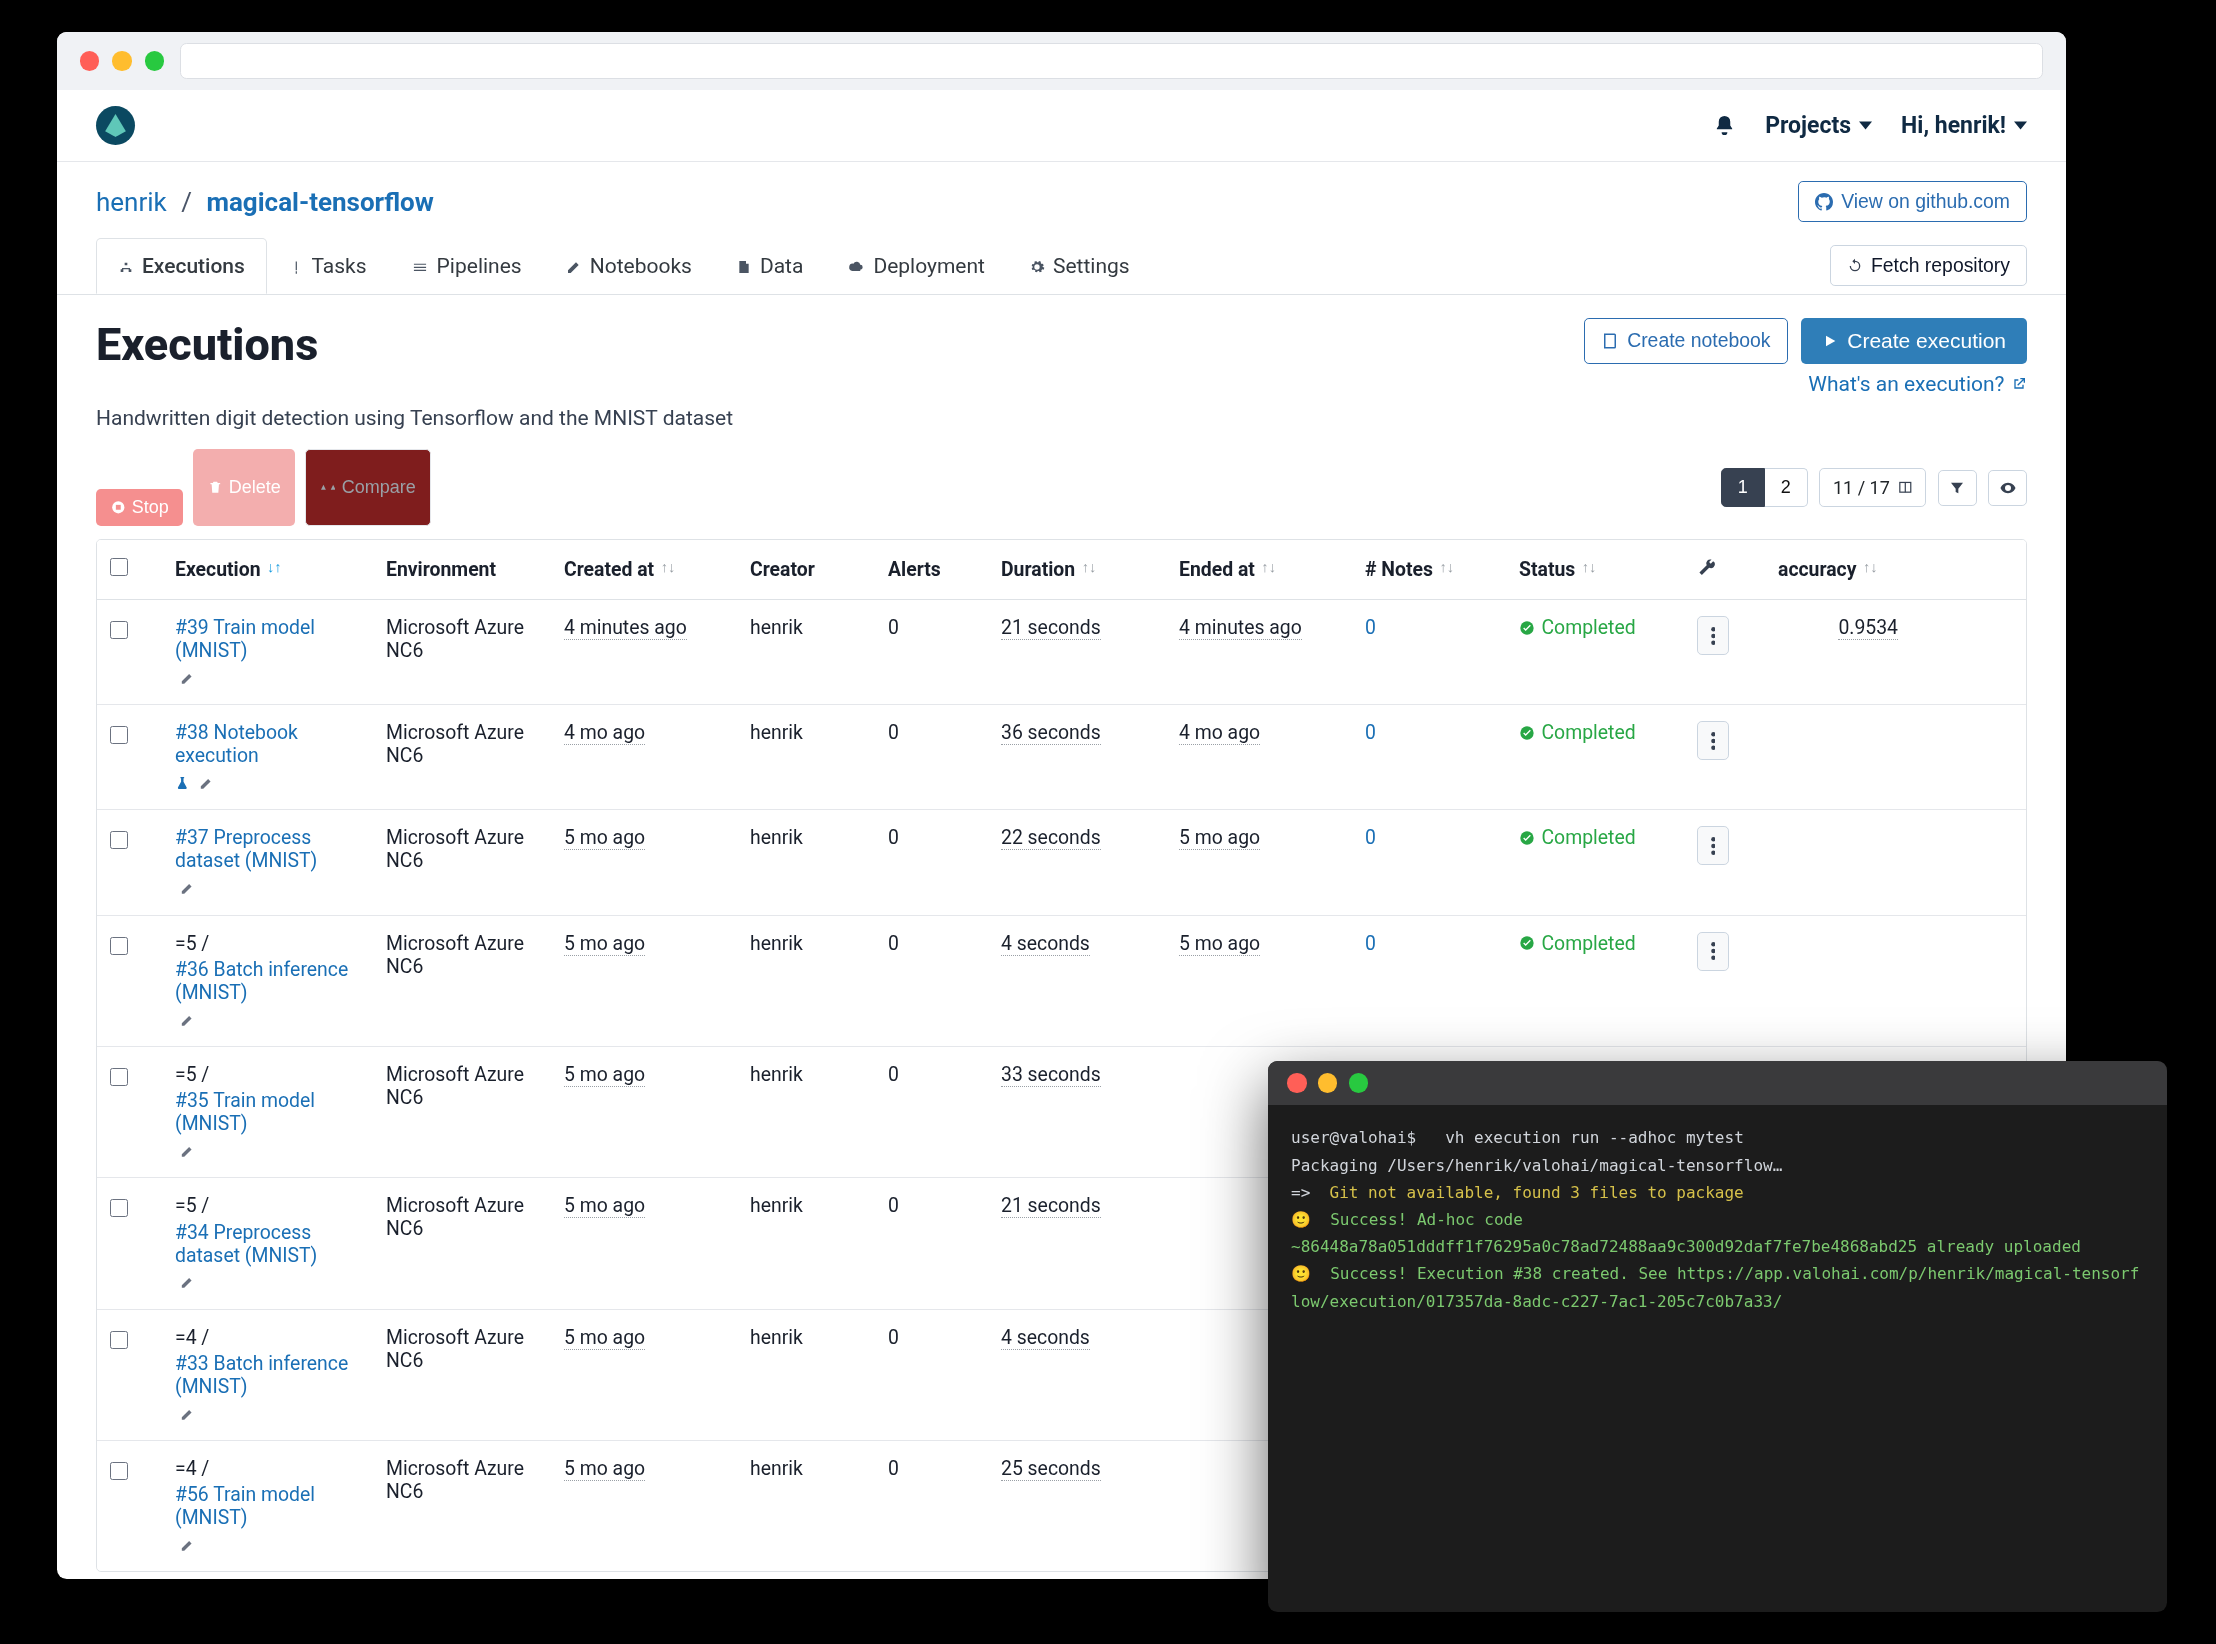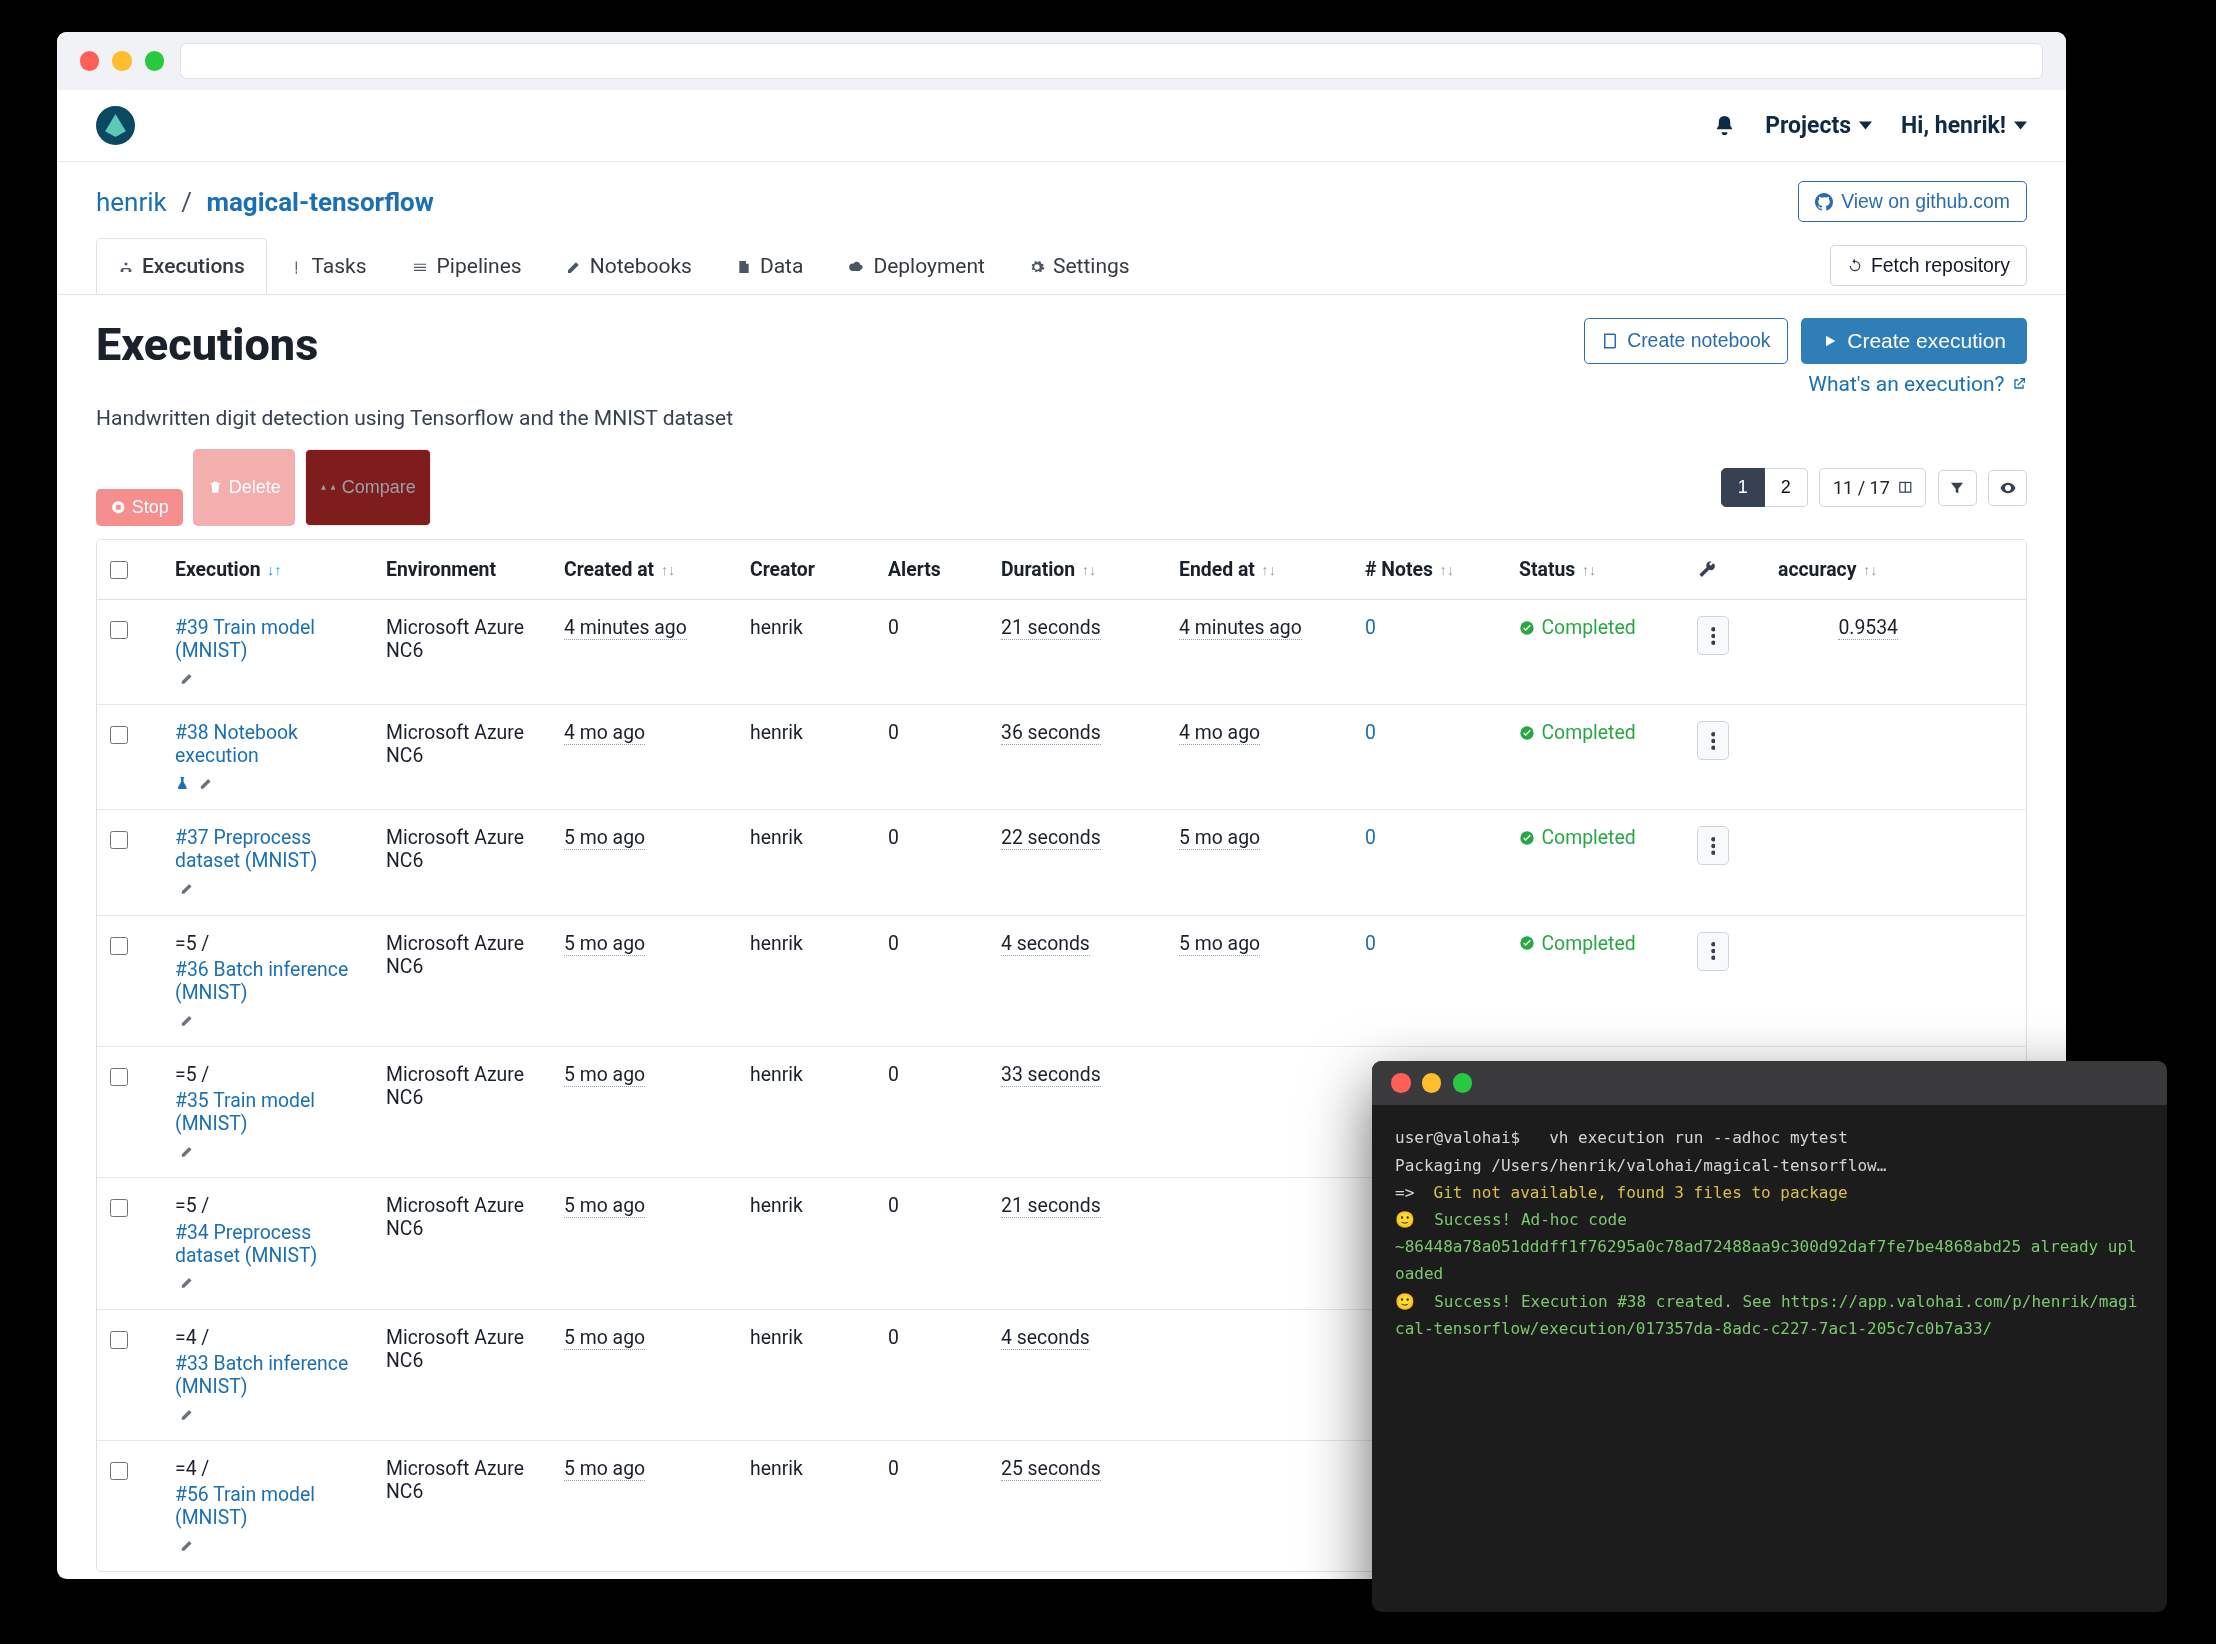--- a/index.html
+++ b/index.html
@@ -124,21 +124,21 @@
 .tool-chip { margin-left: 11.3px; border: 0.8px solid #cbd5e0; border-radius: 4.9px; padding: 8px 13px; font-size: 18px; display: inline-flex; gap: 8px; align-items: center; cursor: pointer; background: #fff; }
 .tool-icon-btn { margin-left: 11.3px; border: 0.8px solid #cbd5e0; background: #fff; border-radius: 4.9px; width: 39px; height: 36px; display: inline-flex; align-items: center; justify-content: center; cursor: pointer; }
 
 
 .data-table {
   margin: 0 39px; border: 0.8px solid #dee2e6; border-radius: 4.9px; overflow: hidden;
   width: calc(100% - 78px);
 }
 .thead, .trow { display: grid; grid-template-columns: 65px 211px 178px 186px 138px 113px 178px 186px 154px 178px 81px 146px; }
 .thead { background: #fff; border-bottom: 0.8px solid #dee2e6; }
-.th { padding: 18px 13px; font-weight: 700; font-size: 19.4px; color: #1a202c; display: flex; align-items: center; gap: 6.5px; }
+.th { padding: 18px 13px; font-weight: 700; font-size: 19.4px; color: #1a202c; display: flex; gap: 6.5px; }
 .th.sortable { cursor: pointer; }
 .sort-arrows { color: #9aa0a6; font-size: 14.6px; }
 .sort-active { color: #1a9de0; }
 .trow { border-bottom: 0.8px solid #e5e7eb; }
 .trow:last-child { border-bottom: none; }
 .td { padding: 16px 13px; font-size: 19.4px; color: #1a202c; display: flex; align-items: flex-start; gap: 4.9px; }
 .td.check { align-items: flex-start; padding-top: 21px; }
 .checkbox { width: 18px; height: 18px; border: 1.6px solid #6b7280; border-radius: 2.4px; cursor: pointer; background: #fff; }
 .link { color: #1a6fb5; cursor: pointer; }
 .dotted { border-bottom: 0.8px dotted #9aa0a6; }
@@ -147,21 +147,21 @@
 .kebab {
   width: 32px; height: 39px; border: 0.8px solid #cbd5e0; border-radius: 4.9px;
   display: inline-flex; align-items: center; justify-content: center; cursor: pointer;
   background: #f8f9fa;
 }
 .td.accuracy { justify-content: flex-end; }
 .exec-wrap { display: flex; flex-wrap: wrap; gap: 3.2px 4.9px; align-items: flex-start; }
 
 
 .terminal {
-  position: absolute; right: 49px; bottom: 32px; width: 795px; height: 551px;
+  position: absolute; right: 49px; bottom: 32px; width: 899px; height: 551px;
   background: #1c1c1c; border-radius: 9.7px; overflow: hidden;
   box-shadow: 0 24px 65px rgba(0,0,0,0.6);
   font-family: "Menlo", "Consolas", monospace;
 }
 .term-chrome { background: #3a3a3c; height: 44px; display: flex; align-items: center; padding: 0 19.4px; gap: 11.3px; }
 .term-body { padding: 19.4px 23px; color: #d1d5db; font-size: 16px; line-height: 1.7; white-space: pre-wrap; word-break: break-all; }
 .term-prompt { color: #d1d5db; }
 .term-cmd { color: #d1d5db; }
 .term-yellow { color: #d6c14a; }
 .term-green { color: #7cc96f; }

